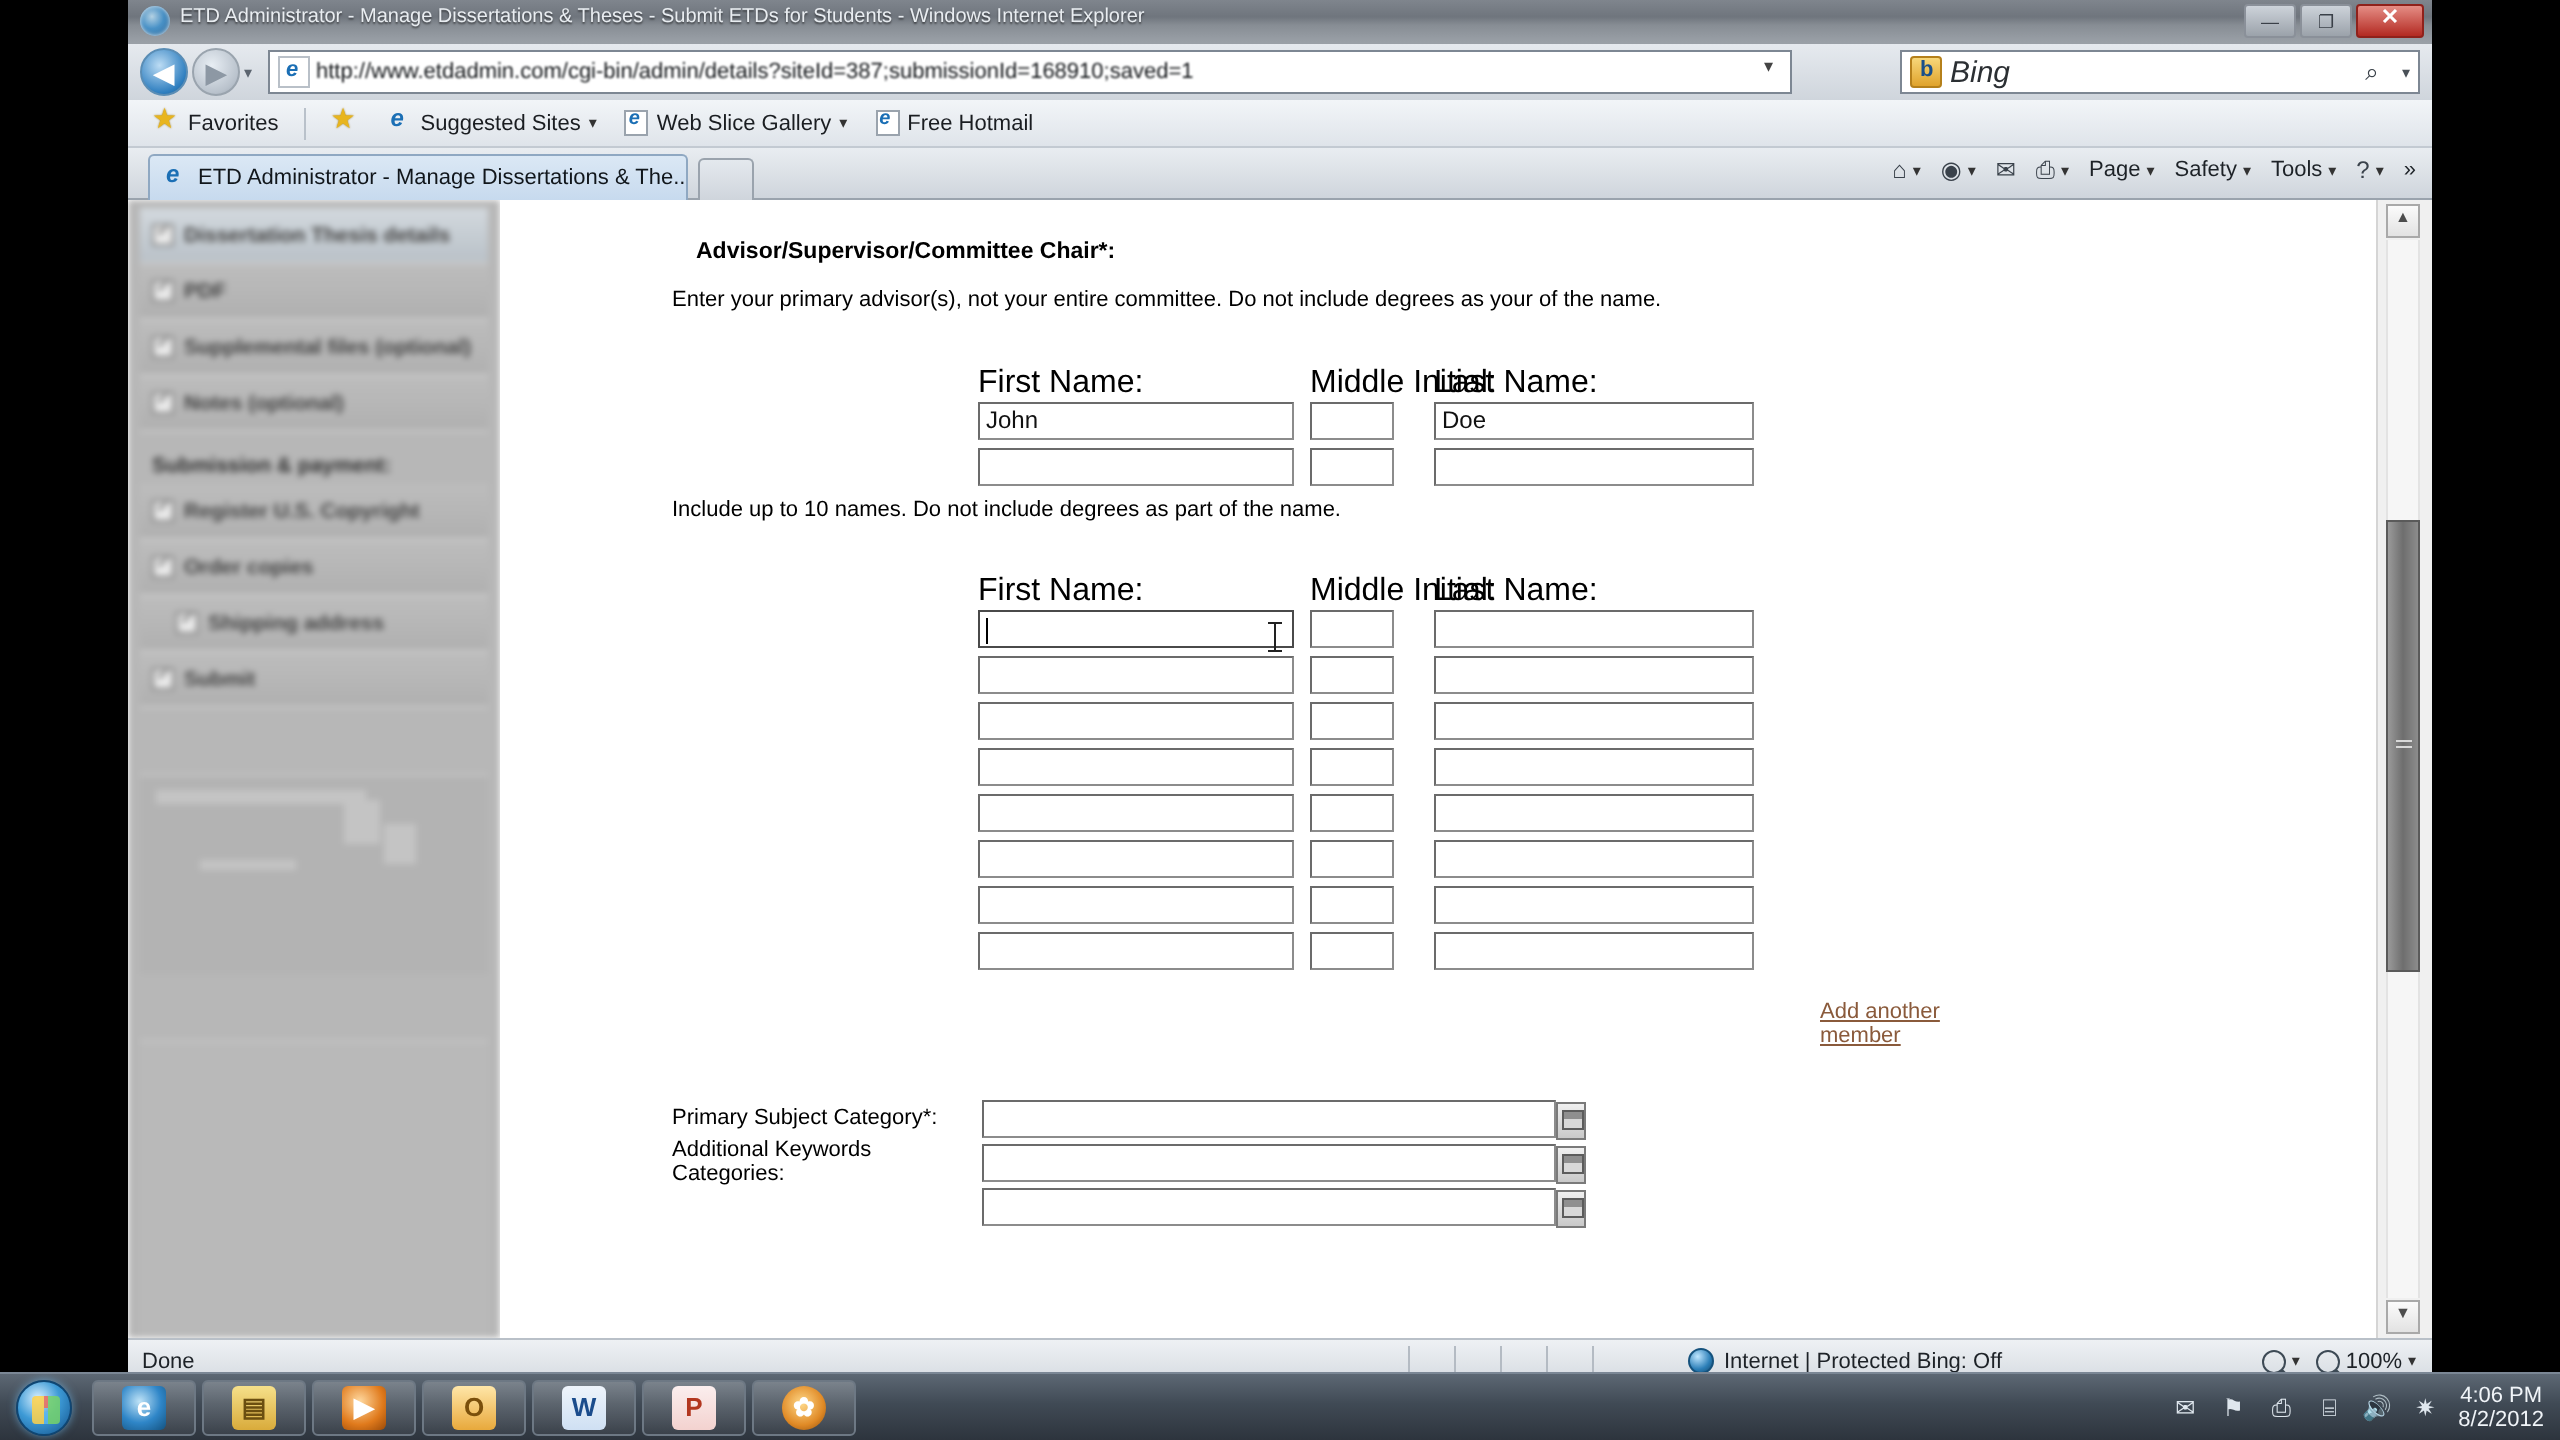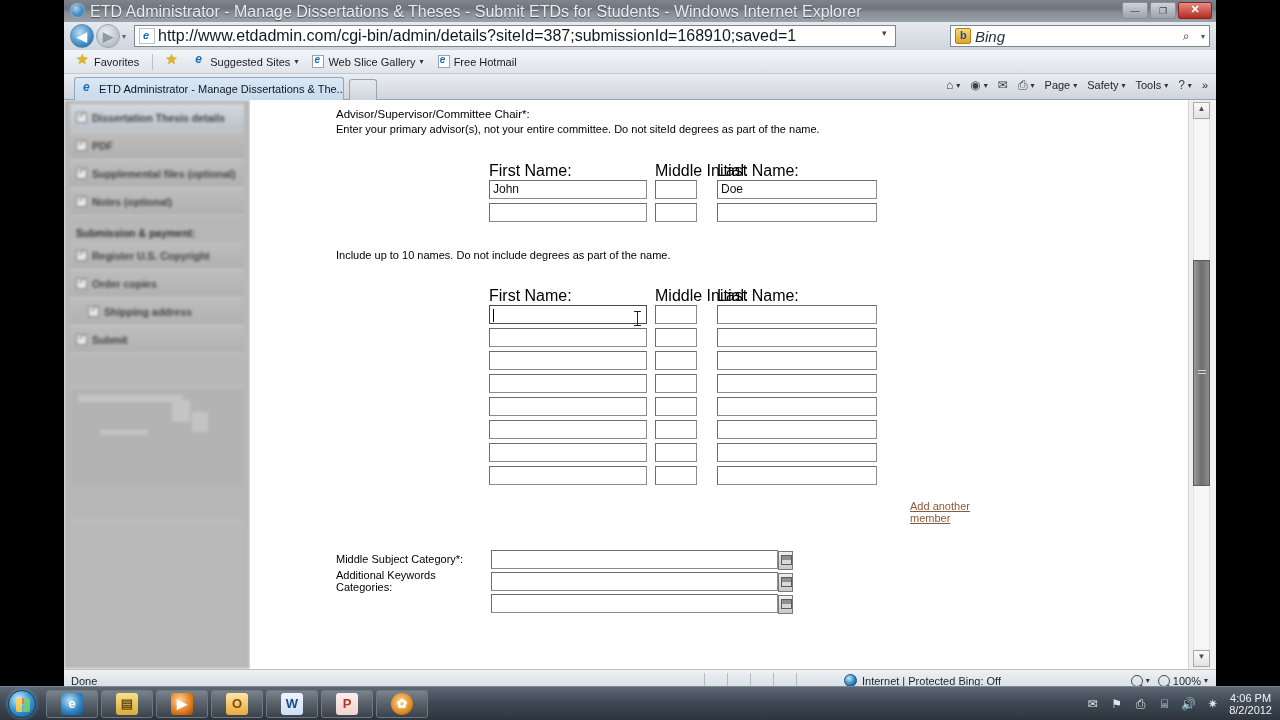--- a/index.html
+++ b/index.html
@@ -21,21 +21,21 @@
            background:#d8dde3; overflow:hidden; }
 
   
   .titlebar { position:relative; height:22px;
     background:linear-gradient(180deg,#7f858d 0%,#6f757d 40%,#878d94 60%,#9aa0a7 100%);
     border-bottom:1px solid #9aa0a7; }
   .titlebar .tb-icon { position:absolute; left:6px; top:3px; width:15px; height:15px;
     border-radius:50%;
     background:radial-gradient(circle at 40% 35%, #bfe1f5 0%, #3f93d0 45%, #1d5e94 100%);
     box-shadow:inset 0 0 2px #fff; opacity:.85; }
-  .titlebar .tb-text { position:absolute; left:26px; top:3px; font-size:16px;
+  .titlebar .tb-text { position:absolute; left:26px; top:3px; font-size:10px;
     color:#e9edf1; text-shadow:0 1px 1px rgba(0,0,0,.5); white-space:nowrap;
     filter:blur(.35px); }
   .winbtns { position:absolute; right:4px; top:2px; display:flex; gap:2px; }
   .winbtn { width:26px; height:17px; border:1px solid #8a9099; border-radius:2px;
     background:linear-gradient(180deg,#cdd3da,#9ba2aa);
     position:relative; }
   .winbtn.close { width:34px;
     background:linear-gradient(180deg,#e58d85,#b32a22); border-color:#8f211b; }
   .winbtn .g { position:absolute; left:0; right:0; top:4px; text-align:center;
     font-size:9px; color:#3a4048; line-height:9px; }
@@ -54,21 +54,21 @@
   .back .arrow { color:#fff; }
   .fwd .arrow  { color:#8d98a4; }
   .recent { position:absolute; left:58px; top:10px; font-size:8px; color:#5c6570; }
 
   .addrwrap { position:absolute; left:70px; top:3px; right:320px; height:22px;
     background:#fff; border:1px solid #7d8793; display:flex; align-items:center; }
   .addr-ico { width:16px; height:16px; margin:0 3px 0 4px; flex:0 0 auto;
     background:#fff; border:1px solid #b9c0c8; position:relative; }
   .addr-ico:after { content:"e"; position:absolute; left:3px; top:0; font-size:11px;
     font-style:italic; color:#1b6fb5; font-weight:bold; }
-  .addr-text { flex:1 1 auto; font-size:16px; color:#15181b; white-space:nowrap;
+  .addr-text { flex:1 1 auto; font-size:11px; color:#15181b; white-space:nowrap;
     overflow:hidden; }
   .addr-drop { width:16px; height:20px; position:relative; flex:0 0 auto; }
   .addr-drop:after { content:"▾"; position:absolute; left:3px; top:2px; font-size:9px; color:#444; }
 
   .navicons { position:absolute; top:4px; display:flex; gap:1px; align-items:center; }
   .navico { width:22px; height:20px; display:flex; align-items:center; justify-content:center;
     font-size:12px; color:#40474f; }
   .navico.red { color:#c0392b; font-weight:bold; }
   .navico.green { color:#2a8f3c; }
 
@@ -138,21 +138,21 @@
     text-shadow:0 1px 0 rgba(255,255,255,.35); white-space:nowrap; }
   .sb-section { height:26px; display:flex; align-items:flex-end; padding:0 0 3px 6px;
     font-size:10.5px; font-weight:bold; color:#2f2f2f; }
   .sb-blob { position:absolute; background:#c4c4c4; }
   .sb-panel { position:absolute; left:6px; width:174px; background:#b3b3b3;
     border-top:1px solid #c9c9c9; }
 
   
   .content { position:absolute; left:186px; top:0; right:28px; bottom:0;
     background:#fff; font-size:11px; color:#000; }
-  .h-sec { font-weight:normal; font-size:11.5px; margin:0; }
+  .h-sec { font-weight:bold; font-size:11.5px; margin:12px; }
   .p-sec { margin:3px 0 0 0; font-size:11px; }
 
   .namehdr { position:relative; height:14px; }
   .namehdr span { position:absolute; font-size:16px; }
   .inrow { position:relative; height:23px; }
   .txt { position:absolute; height:19px; background:#fff;
     border:1px solid #8c8c8c; border-top-color:#6b6b6b; border-left-color:#6b6b6b;
     font-size:12px; color:#111; padding:1px 3px; line-height:15px; }
   .txt.first { left:0;   width:158px; }
   .txt.mid   { left:166px; width:42px; }
@@ -424,21 +424,21 @@
         <div class="sb-blob" style="left:204px; top:298px; width:16px; height:22px;"></div>
         <div class="sb-blob" style="left:36px;  top:330px; width:48px; height:5px;"></div>
         <div class="sb-blob" style="left:6px;   top:445px; width:30px; height:35px;"></div>
         <div class="sb-panel" style="top:420px; height:149px; background:#b9b9b9;"></div>
       </div>
 
       <div class="content">
 
         <div style="position:absolute; left:86px; top:8px; width:640px;">
           <div class="h-sec">Advisor/Supervisor/Committee Chair*:</div>
-          <div class="p-sec">Enter your primary advisor(s), not your entire committee. Do not siteId degrees as part of the name.</div>
+          <div class="p-sec">Enter your primary advisor(s), not your entire committee. Do not include degrees as your of the name.</div>
 
           <div class="namehdr" style="margin-top:27px;">
             <span style="left:153px;">First Name:</span>
             <span style="left:319px;">Middle Initial:</span>
             <span style="left:381px;">Last Name:</span>
           </div>
 
           <div class="inrow" style="margin-top:4px;">
             <div class="txt first" style="left:153px;">John</div>
             <div class="txt mid" style="left:319px;"></div>
@@ -505,21 +505,21 @@
             <div class="txt mid" style="left:319px;"></div>
             <div class="txt last" style="left:381px;"></div>
           </div>
 
           <div class="addlink" style="left:574px; top:254px;">Add another member</div>
         </div>
 
         <div style="position:absolute; left:86px; top:440px; width:640px;">
 
           <div class="subjrow" style="margin-top:8px;">
-            <span class="subjlabel">Middle Subject Category*:</span>
+            <span class="subjlabel">Primary Subject Category*:</span>
             <span class="subjbox">
               <span class="pickbtn"></span>
             </span>
           </div>
           <div class="subjrow">
             <span class="subjlabel">Additional Keywords Categories:</span>
             <span class="subjbox">
               <span class="pickbtn"></span>
             </span>
           </div>

